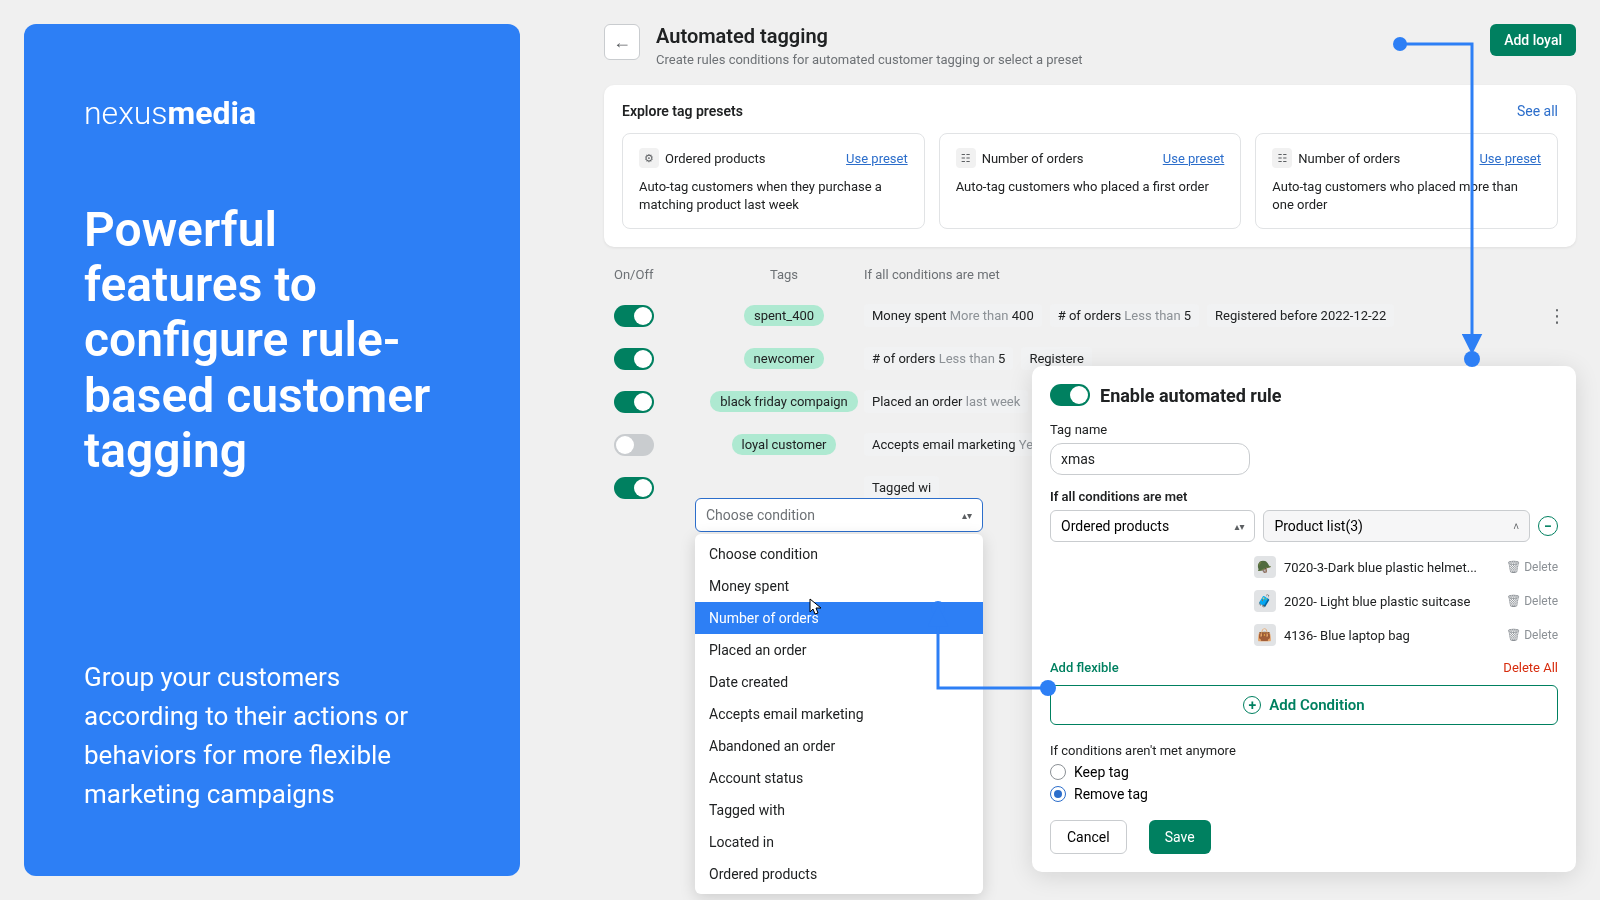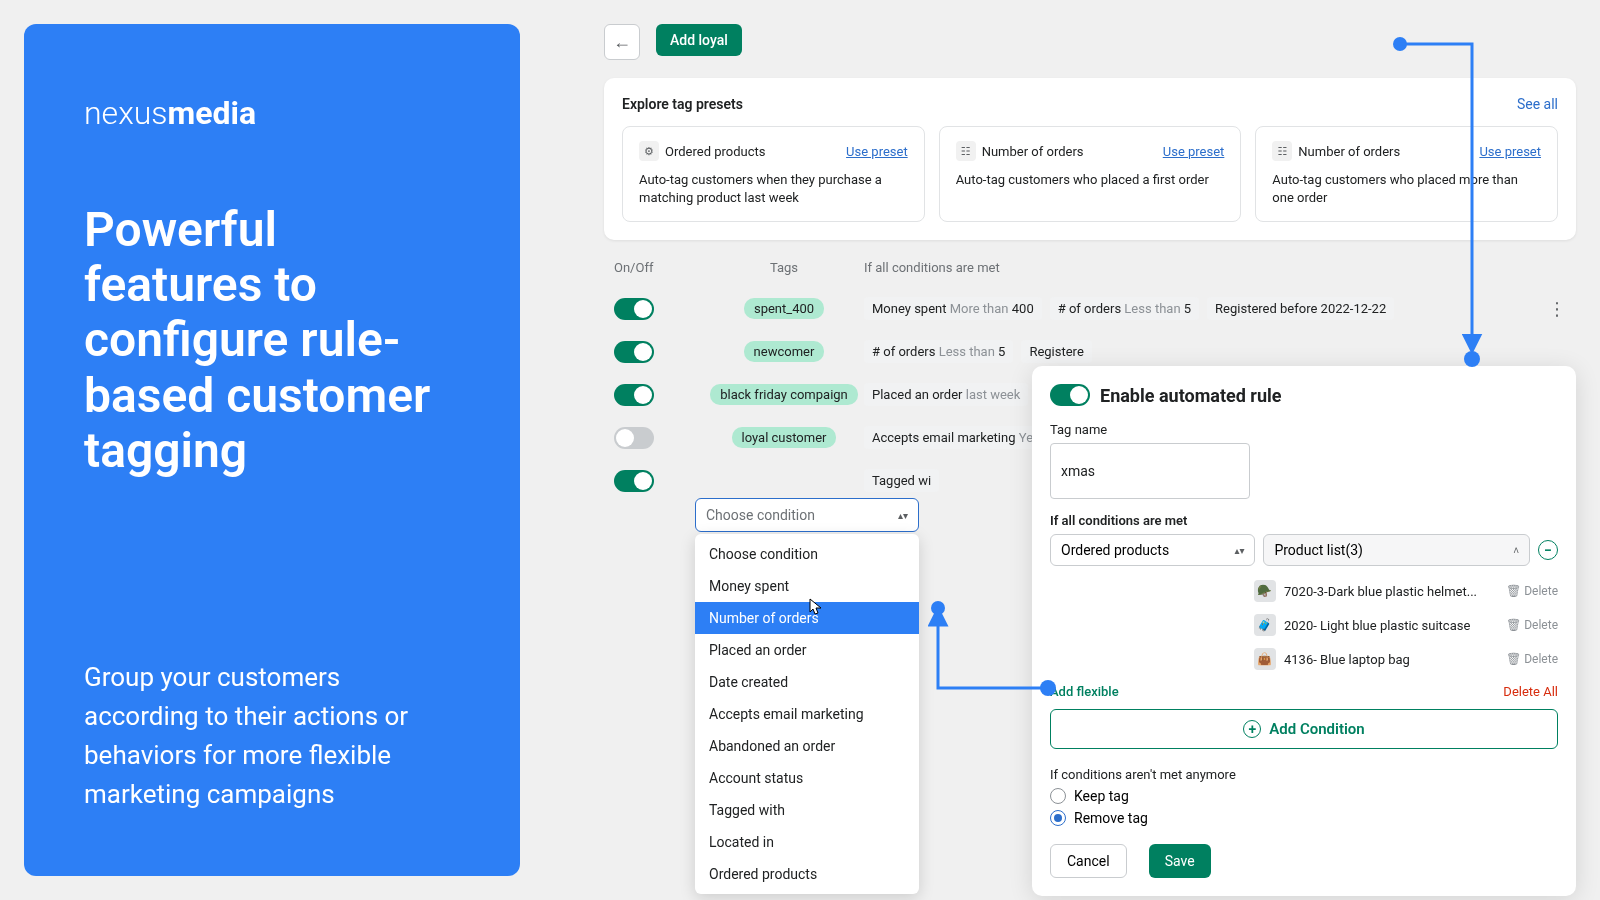--- a/index.html
+++ b/index.html
@@ -37,30 +37,30 @@
 .toggle.on{background:#008060}
 .toggle.off{background:#c9cccf}
 .toggle::after{content:'';position:absolute;width:18px;height:18px;background:#fff;border-radius:50%;top:2px;transition:left .2s}
 .toggle.on::after{left:20px}
 .toggle.off::after{left:2px}
 .tag-pill{display:inline-block;background:#aee9d1;color:#202223;font-size:13px;padding:3px 10px;border-radius:10px}
 .cond-chips{display:flex;gap:8px;flex-wrap:wrap}
 .chip{background:#f1f2f3;border-radius:4px;padding:4px 8px;font-size:13px;color:#202223}
 .chip .muted{color:#8c9196}
 .row-actions{position:absolute;right:10px;color:#5c5f62;cursor:pointer;font-size:18px}
-.dropdown{position:absolute;left:695px;top:498px;width:224px}
+.dropdown{position:absolute;left:695px;top:498px;width:288px}
 .dd-select{width:100%;border:1px solid #2c6ecb;border-radius:6px;background:#fff;padding:8px 10px;font-size:14px;color:#6d7175;display:flex;justify-content:space-between;align-items:center;cursor:pointer}
 .dd-menu{width:100%;background:#fff;border-radius:6px;box-shadow:0 4px 16px rgba(0,0,0,.15);margin-top:2px;padding:4px 0;max-height:380px;overflow:auto}
 .dd-item{padding:8px 14px;font-size:14px;color:#202223;cursor:pointer}
 .dd-item.selected{background:#2d7ff5;color:#fff}
 .detail-panel{position:absolute;left:1032px;top:366px;width:544px;max-height:540px;background:#fff;border-radius:10px;box-shadow:0 4px 24px rgba(0,0,0,.12);padding:18px}
 .enable-row{display:flex;align-items:center;gap:10px;margin-bottom:16px}
 .label{font-size:18px;color:#202223;font-weight:700}
 .section-label{font-size:13px;color:#202223;margin-bottom:6px}
-.text-input{width:200px;border:1px solid #c9cccf;border-radius:4px;padding:19px 10px;font-size:14px;color:#202223;margin-bottom:14px}
+.text-input{width:200px;border:1px solid #c9cccf;border-radius:12px;padding:7px 10px;font-size:14px;color:#202223;margin-bottom:14px}
 .cond-row{display:flex;gap:8px;align-items:center;margin-bottom:8px}
 .select-box{flex:3;border:1px solid #c9cccf;border-radius:6px;padding:7px 10px;font-size:14px;display:flex;justify-content:space-between;align-items:center;background:#fff;cursor:pointer}
 .select-box.gray{background:#f6f6f7;flex:4;justify-content:space-between}
 .remove-circle{width:20px;height:20px;border:1.5px solid #008060;border-radius:50%;display:flex;align-items:center;justify-content:center;color:#008060;font-weight:700;cursor:pointer;font-size:14px;flex-shrink:0}
 .product-list{margin-left:204px;margin-bottom:8px}
 .product-row{display:flex;align-items:center;gap:8px;padding:6px 0;font-size:13px}
 .product-thumb{width:22px;height:22px;background:#e1e3e5;border-radius:4px;flex-shrink:0;display:flex;align-items:center;justify-content:center;font-size:12px}
 .product-name{flex:1;color:#202223;white-space:nowrap;overflow:hidden;text-overflow:ellipsis}
 .delete-link{font-size:12px;color:#8c9196;cursor:pointer;display:flex;align-items:center;gap:3px}
 .list-actions{display:flex;justify-content:space-between;margin-left:0;margin-top:6px;font-size:13px}
@@ -85,20 +85,24 @@
 
 <div class="left-panel">
   <div class="brand"><span>nexus</span><b>media</b></div>
   <div class="headline">Powerful features to configure rule-based customer tagging</div>
   <div class="subtext">Group your customers according to their actions or behaviors for more flexible marketing campaigns</div>
 </div>
 
 <div class="right-area">
   <div class="header-row">
     <div class="back-btn">←</div>
+    <div class="header-text">
+      <div class="page-title">Automated tagging</div>
+      <div class="page-sub">Create rules conditions for automated customer tagging or select a preset</div>
+    </div>
     <button class="add-rule-btn">Add loyal</button>
   </div>
 
   <div class="presets-card">
     <div class="presets-head">
       <div class="presets-title">Explore tag presets</div>
       <div class="see-all">See all</div>
     </div>
     <div class="preset-grid" id="preset-grid">
         <div class="preset-card">

